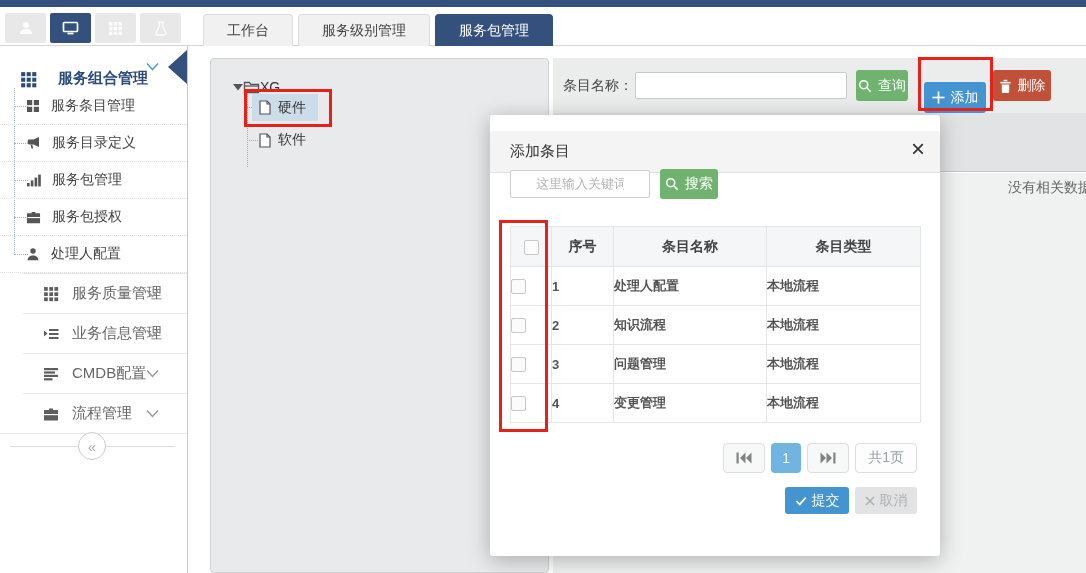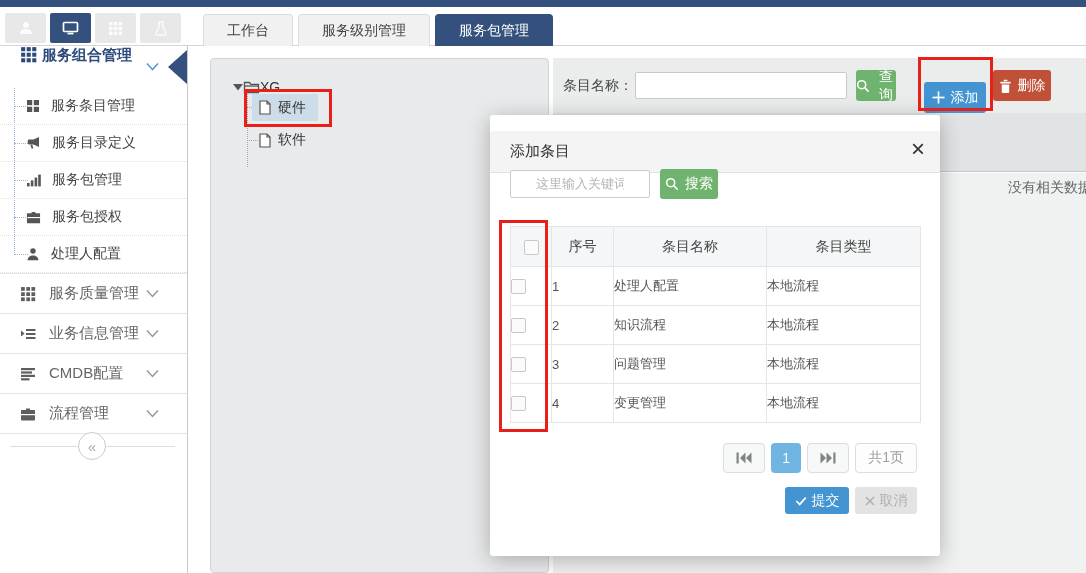--- a/index.html
+++ b/index.html
@@ -15,67 +15,67 @@
   .header-bar { position:absolute; left:0; top:7px; width:100%; height:39px; background:#fff; border-bottom:1px solid #d5d5d5; }
   .icon-btns { position:absolute; left:5px; top:6px; display:flex; gap:4px; }
   .icon-btn { width:41px; height:30px; background:#e8e8e9; border-radius:2px; display:flex; align-items:center; justify-content:center; color:#fcfcfc; cursor:pointer; }
   .icon-btn.active { background:#34517d; color:#fff; }
   .tabs { position:absolute; left:203px; bottom:-1px; display:flex; gap:5px; align-items:flex-end; }
   .tab { height:32px; padding:0 23px; background:#f1f1f1; border:1px solid #dcdcdc; border-bottom:none; border-radius:4px 4px 0 0; display:flex; align-items:center; font-size:14px; color:#444; cursor:pointer;text-align:right; }
   .tab.active { background:#34517d; border-color:#34517d; color:#fff; }
 
   
   .sidebar { position:absolute; left:0; top:46px; width:188px; bottom:0; background:#fff; border-right:1px solid #c9c9c9; }
-  .side-header { position:relative; height:42px; display:flex; align-items:flex-start; padding-left:20px; gap:5px; cursor:pointer; }
+  .side-header { position:relative; height:42px; display:flex; align-items:flex-end; padding-left:20px; gap:21px; cursor:pointer; }
   .side-header .hdr-lbl { color:#2c4a7a; font-weight:bold; font-size:15px; }
   .side-header .chev { position:absolute; right:28px; top:16px; color:#5b9bd5; }
   .side-marker { position:absolute; right:0; top:4px; width:0; height:0; border-top:17px solid transparent; border-bottom:17px solid transparent; border-right:19px solid #34517d; }
   .side-menu { list-style:none; position:relative; }
   .side-menu::before { content:''; position:absolute; left:14px; top:0; height:167px; border-left:1px dotted #93b3cf; }
   .side-item { position:relative; height:37px; display:flex; align-items:center; padding-left:26px; gap:11px; font-size:14px; color:#444; border-bottom:1px dotted #e0e0e0; cursor:pointer; }
   .side-item::before { content:''; position:absolute; left:14px; top:50%; width:14px; border-top:1px dotted #93b3cf; }
   .side-item .mi { color:#555; }
   .side-sections { border-bottom:1px solid #e6e6e6; }
-  .side-sec { position:relative; height:40px; border-top:1px solid #e6e6e6; display:flex; align-items:center; padding-left:20px; gap:13px; color:#666; font-size:15px; cursor:pointer; }
+  .side-sec { position:relative; height:40px; border-top:1px solid #e6e6e6; display:flex; align-items:center; padding-left:20px; gap:13px; color:#666; font-size:15px; cursor:pointer;margin-left:23px; }
   .side-sec .mi { color:#5e5e5e; }
   .side-sec .chev { position:absolute; right:28px; top:15px; color:#999; }
   .collapse-line { position:absolute; top:400px; left:10px; right:12px; border-top:1px solid #ddd; }
   .collapse-btn { position:absolute; top:386px; left:78px; width:28px; height:28px; border:1px solid #ccc; border-radius:50%; background:#fff; color:#aaa; display:flex; align-items:center; justify-content:center; font-size:15px; cursor:pointer; }
 
   
   .tree-panel { position:absolute; left:210px; top:58px; width:339px; height:515px; background:#e9eaeb; border:1px solid #d2d4d4; border-radius:4px; }
   .tree-root { position:absolute; left:22px; top:20px; display:flex; align-items:center; font-size:14px; color:#333; cursor:pointer; }
   .tree-vline { position:absolute; left:36px; top:32px; height:76px; border-left:1px dotted #a8a8a8; }
   .tree-hline1 { position:absolute; left:36px; top:48px; width:5px; border-top:1px dotted #a8a8a8; }
   .tree-hline2 { position:absolute; left:36px; top:81px; width:11px; border-top:1px dotted #a8a8a8; }
   .tree-node-selected { position:absolute; left:41px; top:35px; height:27px; background:#ccdde9; display:flex; align-items:center; gap:7px; padding:0 12px 0 7px; font-size:14px; color:#333; cursor:pointer; }
   .tree-node { position:absolute; left:48px; top:69px; height:24px; display:flex; align-items:center; gap:7px; font-size:14px; color:#333; cursor:pointer; }
   .doc-i, .folder-i, .caret-i { color:#555; }
 
   
   .form-bar { position:absolute; left:553px; top:58px; right:0; height:55px; background:#ebecec; }
   .form-bar .flabel { position:absolute; left:10px; top:0; line-height:55px; font-size:14px; color:#444; }
   .filter-input { position:absolute; left:82px; top:14px; width:212px; height:27px; border:1px solid #c9c9c9; border-radius:2px; background:#fff; padding:0 8px; font-size:13px; }
   .btn { position:absolute; top:12px; height:31px; border:none; border-radius:3px; color:#fff; font-size:14px; display:flex; align-items:center; justify-content:center; gap:6px; cursor:pointer; font-family:inherit; }
-  .btn-query { left:303px; width:40px; background:#6fb36f; }
+  .btn-query { left:303px; width:52px; background:#6fb36f; }
   .btn-add   { left:371px; width:62px; background:#4394d0;margin-top:12px; }
   .btn-del   { left:440px; width:58px; background:#c05038; }
   .grid-head { position:absolute; left:553px; top:113px; right:0; height:59px; background:#e2e3e4; border-bottom:1px solid #c6c7c7; }
   .grid-body { position:absolute; left:553px; top:173px; right:0; bottom:0; background:#f0f1f1; }
   .nodata { position:absolute; left:455px; top:6px; font-size:14px; color:#666; white-space:nowrap; }
 
   
   .modal { position:absolute; left:490px; top:115px; width:450px; height:441px; background:#fff; border-radius:3px; box-shadow:0 4px 22px rgba(0,0,0,.28); z-index:20; }
   .m-head { position:relative; height:42px; background:#f4f4f5; border-bottom:1px solid #e2e2e2; border-radius:3px 3px 0 0; display:flex; align-items:center; padding-left:20px; font-size:15px; color:#333;margin-top:16px; }
   .m-close { position:absolute; right:15px; top:6px; font-size:24px; line-height:1; color:#333; cursor:pointer; font-weight:normal; }
   .m-search-input { position:absolute; left:20px; top:55px; width:140px; height:28px; border:1px solid #ccc; border-radius:2px; padding:0 25px; font-size:13px; color:#0f172a;font-family:Liberation Mono, monospace; }
   .m-search-input::placeholder { color:#b5b5b5; }
   .m-search-btn { position:absolute; left:170px; top:54px; width:58px; height:30px; background:#6fb36f; border:none; border-radius:3px; color:#fff; font-size:14px; display:flex; align-items:center; justify-content:center; gap:6px; cursor:pointer; font-family:inherit; }
   .m-table { position:absolute; left:20px; top:111px; width:410px; border-collapse:collapse; table-layout:fixed; }
-  .m-table th, .m-table td { border:1px solid #e4e5e6; font-weight:normal; }
+  .m-table th, .m-table td { border:1px solid #e4e5e6; font-weight:bold; }
   .m-table th { height:40px; background:#f5f6f7; font-size:14px; color:#444; }
   .m-table td { height:39px; font-size:13px; color:#555; }
   .cb { display:inline-block; width:15px; height:15px; border:1px solid #c8c8c8; border-radius:2px; background:#fbfbfb; vertical-align:middle; cursor:pointer; }
   .m-pager { position:absolute; top:328px; right:23px; display:flex; gap:6px; }
   .pg-btn { width:42px; height:30px; background:#f7f8f8; border:1px solid #ddd; border-radius:4px; display:flex; align-items:center; justify-content:center; color:#828282; cursor:pointer; }
   .pg-cur { width:30px; height:30px; background:#70b4e2; border-radius:4px; color:#fff; font-size:14px; display:flex; align-items:center; justify-content:center; cursor:pointer; }
   .pg-total { height:30px; padding:0 12px; background:#fdfdfd; border:1px solid #ddd; border-radius:4px; color:#9aa0a6; font-size:14px; display:flex; align-items:center; }
   .m-footer { position:absolute; top:372px; right:23px; display:flex; gap:6px; }
   .btn-submit { width:64px; height:27px; background:#4394d0; border:none; border-radius:3px; color:#fff; font-size:14px; display:flex; align-items:center; justify-content:center; gap:5px; cursor:pointer; font-family:inherit; }
   .btn-cancel { width:62px; height:27px; background:#e3e3e4; border:none; border-radius:3px; color:#aeb0b2; font-size:14px; display:flex; align-items:center; justify-content:center; gap:5px; cursor:pointer; font-family:inherit; }

